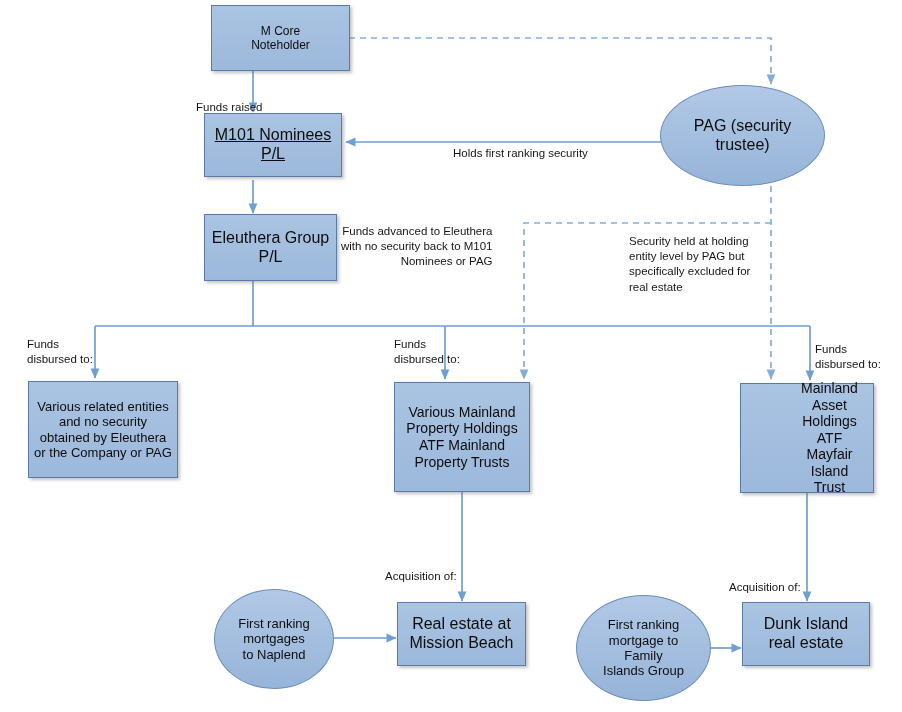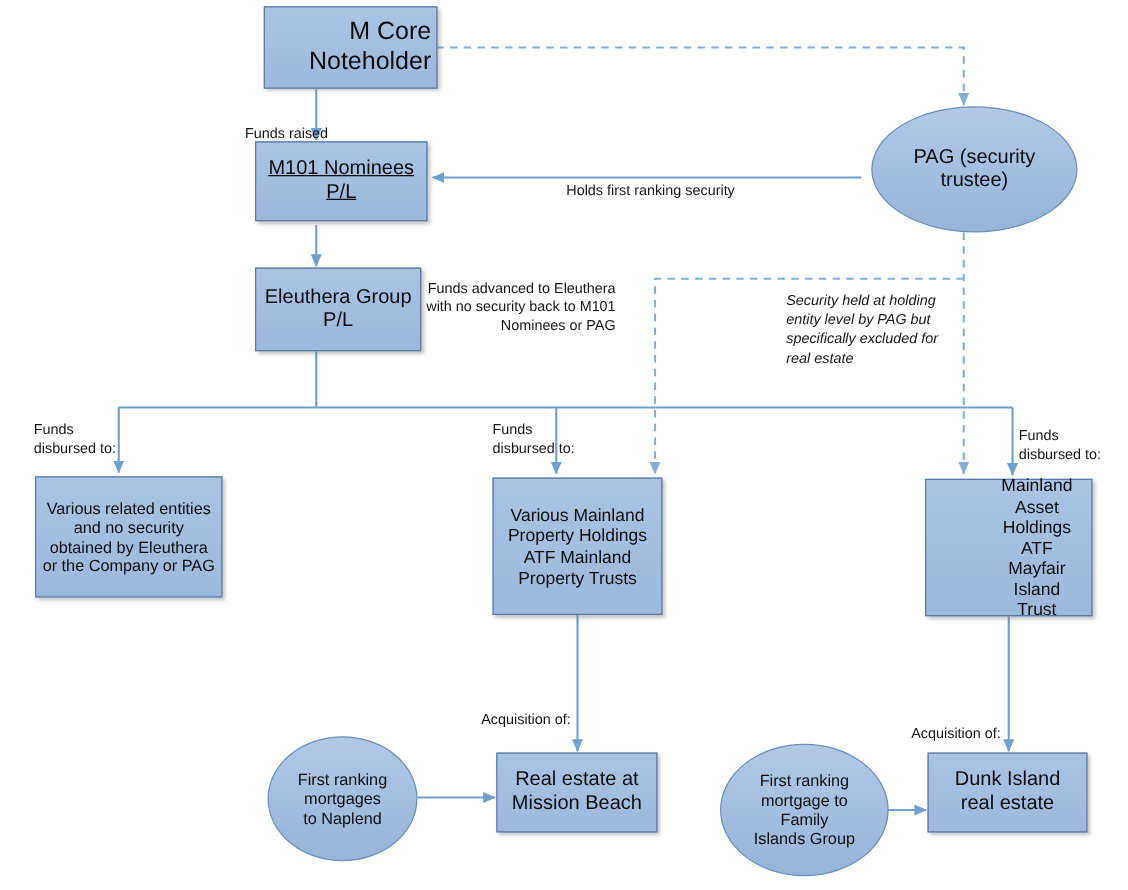--- a/index.html
+++ b/index.html
@@ -53,21 +53,21 @@
     border-radius: 50%;
   }
   .label {
     position: absolute;
     color: #161616;
     font-size: 11.5px;
     line-height: 1.32;
     white-space: pre-line;
     z-index: 3;
   }
-  .f18 { font-size: 20px; text-align: right; }
+  .f18 { font-size: 12px; }
   .f16 { font-size: 16px; }
   .f14 { font-size: 14px; }
   .f13 { font-size: 13px; }
 </style>
 </head>
 <body>
 
 <div id="canvas">
 
   <svg id="wires" viewBox="0 0 902 712" width="902" height="712" xmlns="http://www.w3.org/2000/svg">
@@ -120,21 +120,21 @@
   <div class="node box f16" style="left:204px; top:113px; width:138px; height:64px;text-decoration:underline;">
     <span class="txt">M101 Nominees
 P/L</span>
   </div>
 
   <div class="node box f16" style="left:204px; top:214px; width:133px; height:67px;">
     <span class="txt">Eleuthera Group
 P/L</span>
   </div>
 
-  <div class="node ellipse f16" style="left:697px; top:85px; width:165px; height:101px;">
+  <div class="node ellipse f16" style="left:660px; top:85px; width:165px; height:101px;">
     <span class="txt">PAG (security
 trustee)</span>
   </div>
 
   <div class="node box f14" style="left:394px; top:382px; width:136px; height:110px;">
     <span class="txt">Various Mainland
 Property Holdings
 ATF Mainland
 Property Trusts</span>
   </div>
@@ -177,21 +177,21 @@
   </div>
 
   <div class="label" style="left:196px; top:100px;text-align:right;">Funds raised</div>
 
   <div class="label" style="left:453px; top:146px;">Holds first ranking security</div>
 
   <div class="label" style="left:341px; top:224px;text-align:right;">Funds advanced to Eleuthera
 with no security back to M101
 Nominees or PAG</div>
 
-  <div class="label" style="left:629px; top:234px;font-style:italic;">Security held at holding
+  <div class="label" style="left:629px; top:234px;">Security held at holding
 entity level by PAG but
 specifically excluded for
 real estate</div>
 
   <div class="label" style="left:27px; top:337px;">Funds
 disbursed to:</div>
 
   <div class="label" style="left:394px; top:337px;">Funds
 disbursed to:</div>
 

